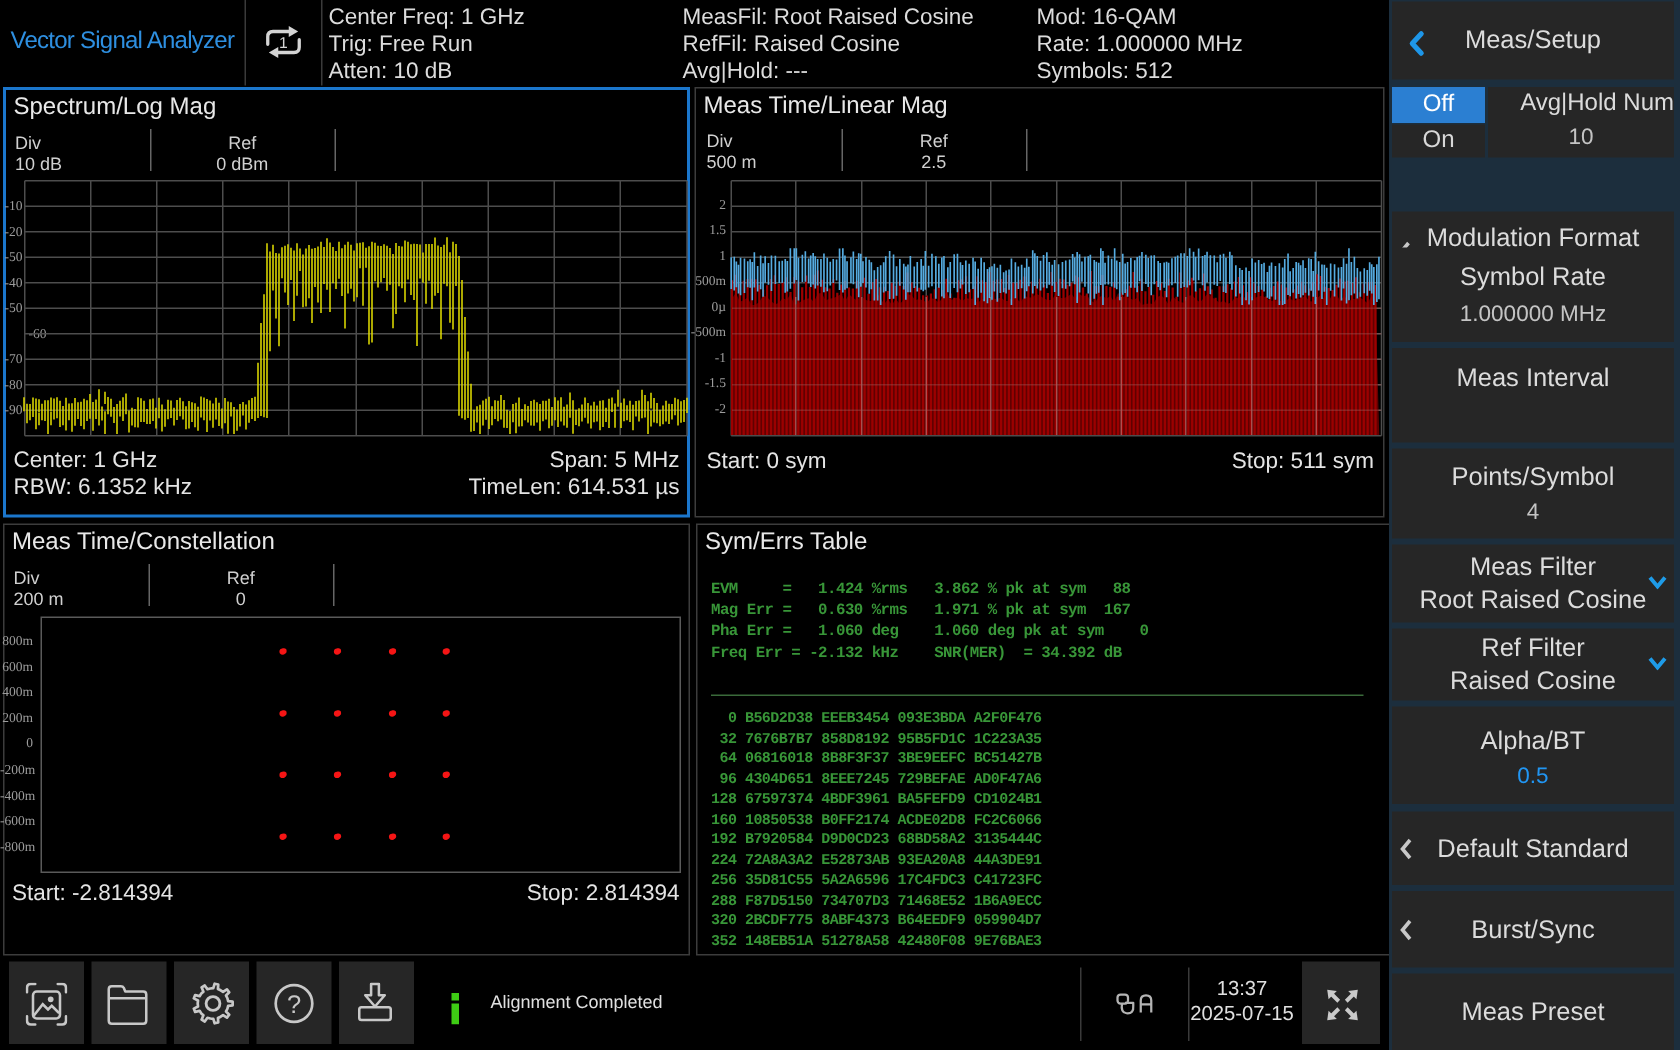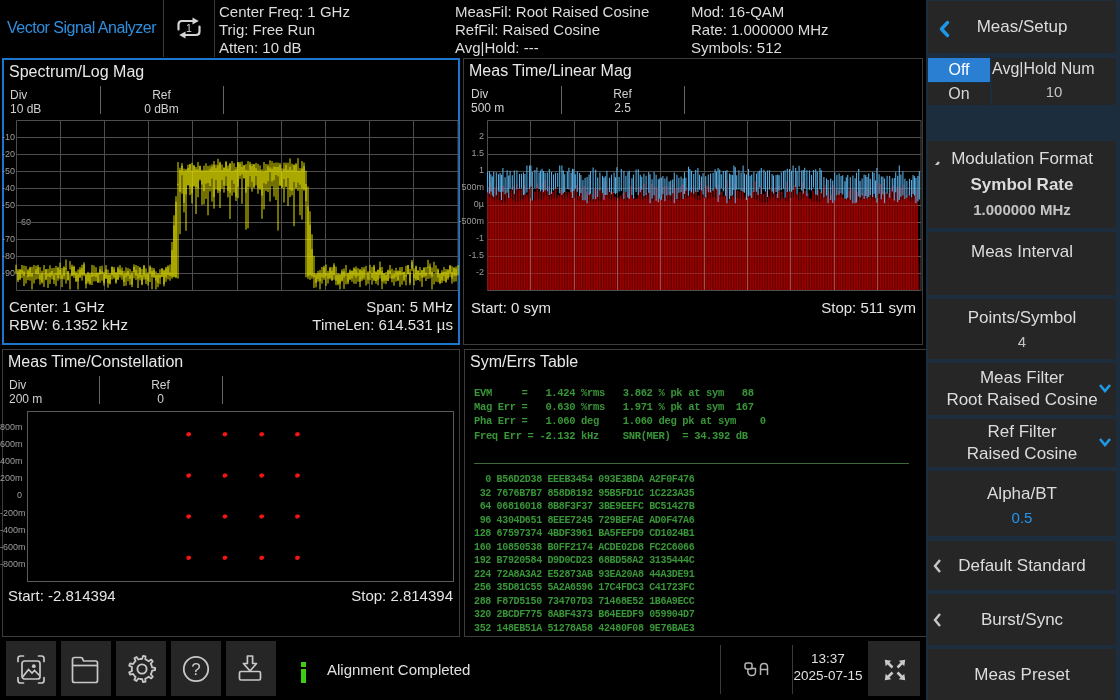--- a/index.html
+++ b/index.html
@@ -13,21 +13,21 @@
   .vsep { position:absolute; top:0; width:1px; height:57px; background:#3a3a3a; }
   #vsa { position:absolute; left:7px; top:19px; font-size:16px; letter-spacing:-0.5px; color:#2e8fe0; }
   .tcol { position:absolute; top:3px; font-size:15px; line-height:18px; color:#dcdcdc; }
 
   
   .panel { position:absolute; background:#000; border:1px solid #3c3c3c; }
   .ptitle { position:absolute; left:5px; top:3px; font-size:16px; color:#e8e8e8; }
   .divlbl { position:absolute; font-size:12px; color:#d0d0d0; line-height:14px; }
   .hsepv { position:absolute; width:1px; height:28px; background:#666; }
   .blbl { position:absolute; font-size:15px; color:#e4e4e4; }
-  .ylab  { position:absolute; font-size:9px; color:#9c9c9c; text-align:right; }
+  .ylab  { position:absolute; font-size:9px; color:#9c9c9c; text-align:right;font-family:Liberation Serif, serif; }
 
   
   #sidebar { position:absolute; left:926px; top:0; width:194px; height:700px; background:#1c2e3d; }
   .spanel { position:absolute; left:2px; width:188px; background:#262626; color:#dcdcdc; }
   .scent { position:absolute; width:100%; text-align:center; font-size:17px; color:#dcdcdc; }
   .sval  { position:absolute; width:100%; text-align:center; font-size:15px; color:#c4c4c4; }
 
   
   #botbar { position:absolute; left:0; top:640px; width:926px; height:60px; background:#000; }
   .bbtn { position:absolute; top:1px; width:50px; height:55px; background:#262626; }
@@ -201,32 +201,32 @@
     <div class="spanel" style="top:1px; height:52px;">
       <svg class="abs" style="left:11px; top:19px" width="11" height="18" viewBox="0 0 11 18">
         <path d="M8.5 2.5 L2.5 9 L8.5 15.5" stroke="#1e96e8" stroke-width="3.4" fill="none" stroke-linecap="round" stroke-linejoin="round"></path>
       </svg>
       <div class="scent" style="top:16px">Meas/Setup</div>
     </div>
     <div class="spanel" style="top:58px; height:47px; background:#1c2e3d;">
       <div style="position:absolute; left:0; top:0; width:62px; height:24px; background:#2b7fd2; color:#fff; text-align:center; font-size:16px; line-height:24px;">Off</div>
       <div style="position:absolute; left:0; top:25px; width:62px; height:22px; background:#262626; color:#d8d8d8; text-align:center; font-size:16px; line-height:21px;">On</div>
       <div style="position:absolute; left:64px; top:0; width:124px; height:47px; background:#262626;">
-        <div style="position:absolute; top:2px; width:100%; text-align:left; font-size:16px;">Avg|Hold Num</div>
+        <div style="position:absolute; top:2px; width:100%; text-align:right; font-size:16px;">Avg|Hold Num</div>
         <div style="position:absolute; top:25px; width:100%; text-align:center; font-size:15px; color:#c4c4c4;">10</div>
       </div>
     </div>
     <div class="spanel" style="top:109px; height:53px;margin-top:32px;">
       <svg class="abs" style="left:3px; top:19px" width="10" height="16" viewBox="0 0 10 16">
           <path d="M8 2 L3 8 L8 14" stroke="#c8c8c8" stroke-width="2.4" fill="none"></path>
         </svg>
       <div class="scent" style="top:8px">Modulation Format</div>
       <div class="scent" style="top:28px">16-QAM</div>
     </div>
-    <div class="spanel" style="top:165px; height:63px;font-weight:bold;">
+    <div class="spanel" style="top:165px; height:63px;">
       <div class="scent" style="top:10px">Symbol Rate</div>
       <div class="sval" style="top:36px">1.000000 MHz</div>
     </div>
     <div class="spanel" style="top:232px; height:63px;">
       <div class="scent" style="top:10px">Meas Interval</div>
     </div>
     <div class="spanel" style="top:299px; height:60px;">
       <div class="scent" style="top:9px">Points/Symbol</div>
       <div class="sval" style="top:34px">4</div>
     </div>
@@ -301,21 +301,21 @@
         <g stroke="#c8c8c8" stroke-width="1.7" fill="none" stroke-linejoin="round">
           <path d="M10.4 2 H15.6 V9.5 H19.5 L13 17 L6.5 9.5 H10.4 Z"></path>
           <rect x="2.5" y="17.5" width="21" height="8.5" rx="1.5"></rect>
         </g>
       </svg>
     </div>
     <svg class="abs" style="left:299px; top:22px" width="9" height="21" viewBox="0 0 9 21">
       <rect x="2" y="0" width="5" height="5" fill="#3ecc14"></rect>
       <rect x="2" y="7" width="5" height="14" fill="#3ecc14"></rect>
     </svg>
-    <div style="position:absolute; left:327px; top:21px; font-size:15px; color:#e0e0e0;">Alignment Completed</div>
+    <div style="position:absolute; left:327px; top:21px; font-size:12px; color:#e0e0e0;">Alignment Completed</div>
     <div class="bsep" style="left:720px"></div>
     <svg class="abs" style="left:743px; top:21px" width="28" height="18" viewBox="0 0 28 18">
       <g stroke="#b4b4b4" stroke-width="1.5" fill="none" stroke-linejoin="round">
         <rect x="2" y="2" width="7" height="6" rx="2"></rect>
         <path d="M5 8 Q4 14 8 14.5 Q13 15 12.5 9.5 V7.5 H7"></path>
         <path d="M17.5 14 V6 Q17.5 2.5 21 2.5 Q24.5 2.5 24.5 6 V14"></path>
         <path d="M17.5 8.5 H24.5"></path>
       </g>
     </svg>
     <div class="bsep" style="left:792px"></div>

